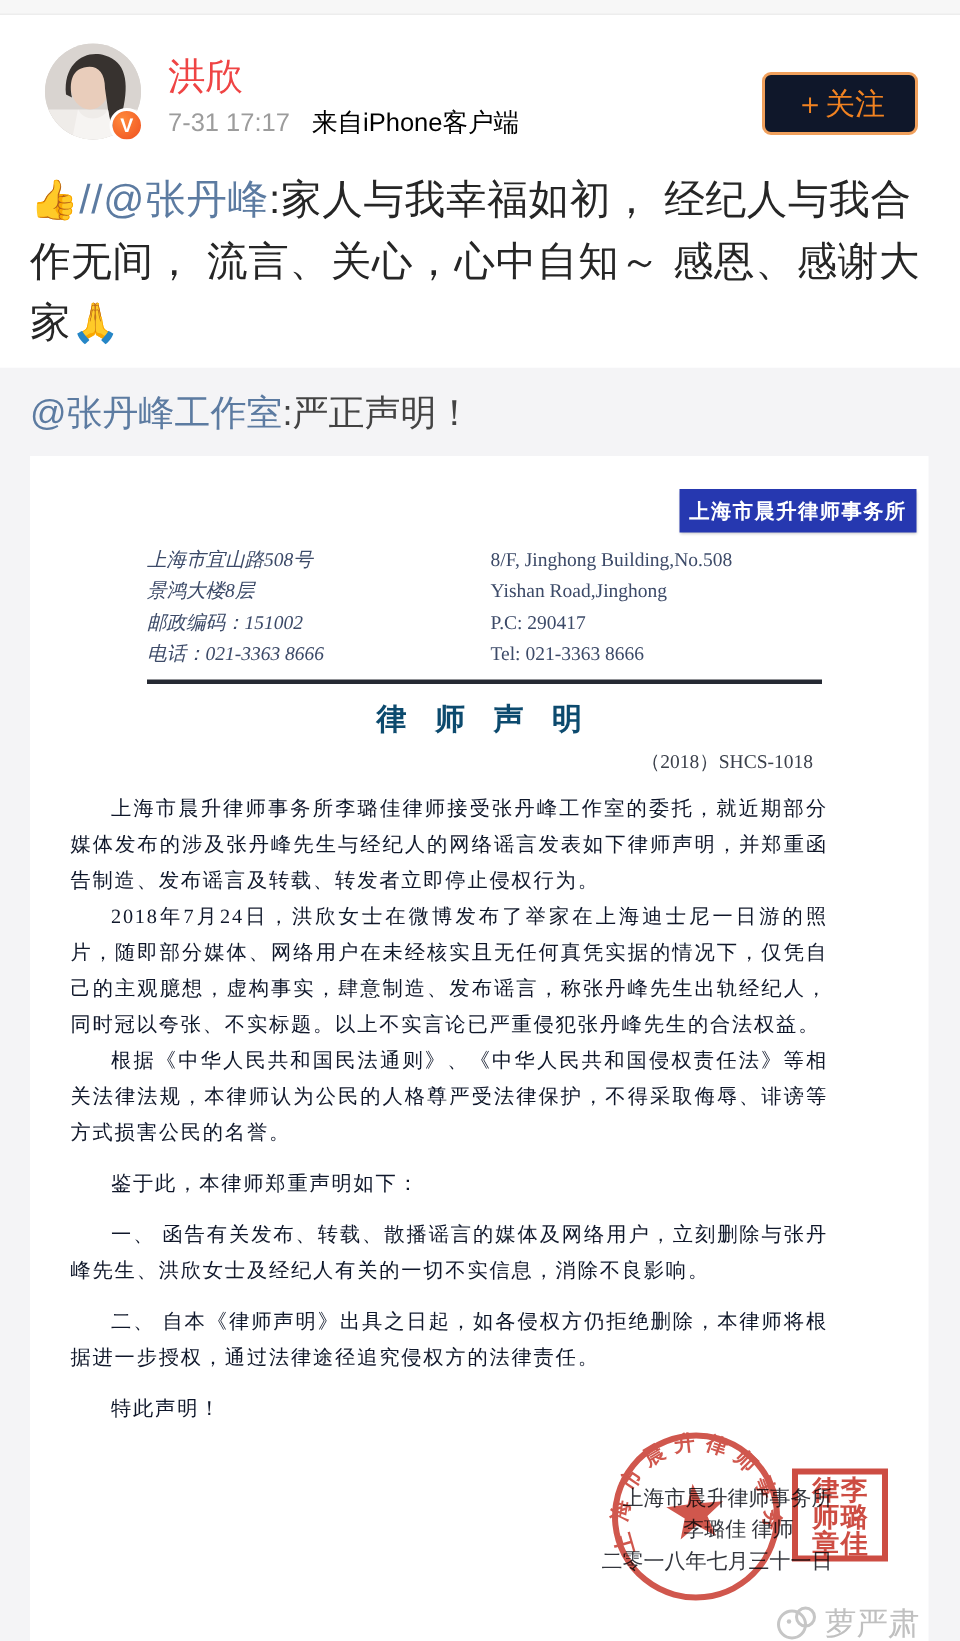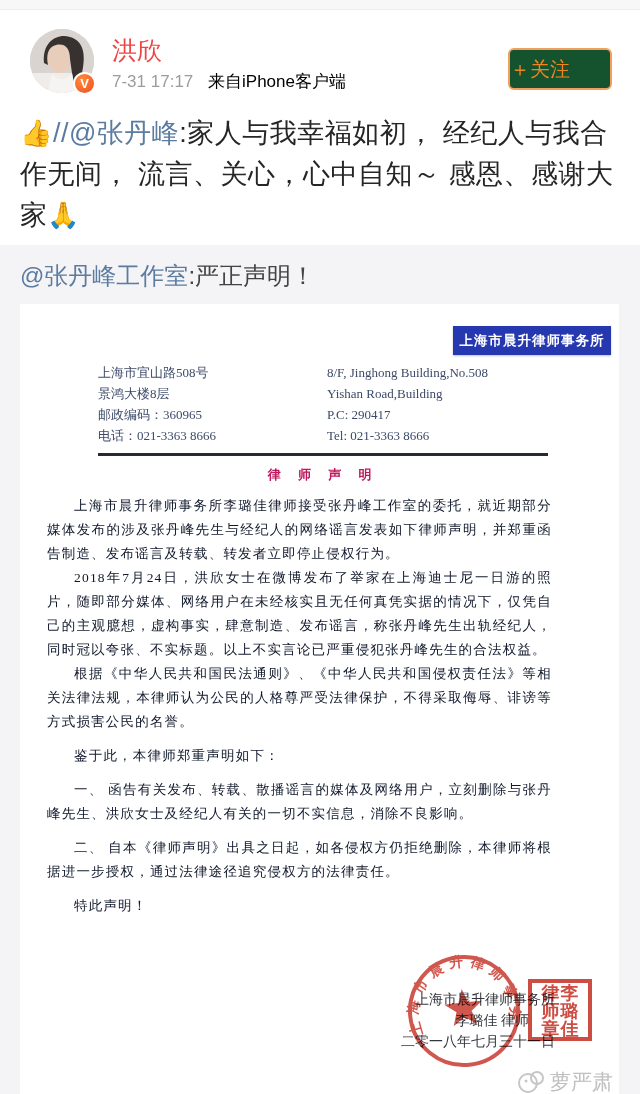--- a/index.html
+++ b/index.html
@@ -18,22 +18,22 @@
     position:absolute;right:-2px;bottom:-2px;width:23px;height:23px;border-radius:50%;
     background:radial-gradient(circle at 35% 30%,#ff8a3c,#ef4f1f);
     border:2px solid #ffffff;color:#fff;font-size:13px;font-weight:bold;
     display:flex;align-items:center;justify-content:center;box-sizing:border-box;
   }
   .username{position:absolute;left:112px;top:24px;font-size:25px;color:#ef4444;}
   .meta-line{position:absolute;left:112px;top:60px;font-size:17px;color:#9c9c9c;white-space:nowrap;}
   .meta-source{color:#000000;margin-left:10px;}
   .follow-btn{
     position:absolute;right:28px;top:38px;width:104px;height:42px;box-sizing:border-box;
-    border:2px solid #f0a05c;border-radius:6px;background:#14532d;
-    color:#f28321;font-size:20px;display:flex;align-items:center;
+    border:2px solid #f0a05c;border-radius:6px;background:#0f172a;
+    color:#f28321;font-size:20px;display:flex;align-items:center;justify-content:center;
   }
   .post-text{
     margin:8px 20px 0 20px;font-size:27px;line-height:41px;color:#262626;
     letter-spacing:0.5px;
   }
   .link-blue{color:#5c7ba1;}
   .emoji{font-size:26px;}
   
   .quoted-section{background:#f4f4f6;height:849px;box-sizing:border-box;padding-top:13px;}
   .quote-line{margin:0 20px;font-size:24px;line-height:36px;color:#434343;}
@@ -41,26 +41,26 @@
   .letter{
     position:relative;width:599px;height:794px;margin:10px 0 0 20px;background:#ffffff;
     font-family:"Liberation Serif","DejaVu Serif",serif;color:#30343c;
   }
   .firm-badge{
     position:absolute;top:22px;right:8px;width:158px;height:29px;background:#2638b0;
     color:#ffffff;font-size:13.5px;font-weight:bold;display:flex;align-items:center;
     justify-content:center;letter-spacing:1px;box-shadow:0 1px 2px rgba(0,0,0,.25);
   }
   .addresses{display:flex;padding:58px 0 0 78px;color:#3c4a68;font-size:13px;line-height:21px;}
-  .addr-col-cn{width:175px;}
+  .addr-col-cn{width:175px;font-style:italic;}
   .addr-col-en{margin-left:54px;}
   .rule{margin:7px 0 0 78px;width:450px;height:3px;background:#262a33;}
   .letter-title{
-    width:450px;margin:10px 0 0 78px;text-align:center;font-size:13px;font-weight:bold;
-    letter-spacing:7px;color:#be185d;
+    width:450px;margin:10px 0 0 78px;text-align:center;font-size:20px;font-weight:bold;
+    letter-spacing:7px;color:#0c4a6e;
   }
   .ref-no{width:450px;margin:6px 0 0 78px;text-align:right;font-size:13px;color:#3a3f4a;padding-right:6px;box-sizing:border-box;}
   .letter-body{margin:10px 0 0 27px;width:505px;font-size:13.5px;line-height:24px;letter-spacing:1.2px;text-align:justify;color:#0f172a;}
   .letter-body p{margin:0;text-indent:2em;}
   .letter-body p.spaced{margin-top:10px;}
   .letter-footer{position:absolute;left:0;top:645px;width:599px;height:149px;}
   .signature{position:absolute;right:64px;top:40px;text-align:right;font-size:14px;line-height:21px;color:#33363d;}
   .signature .sig-lawyer{padding-right:26px;}
   .round-stamp{position:absolute;left:384px;top:2px;width:120px;height:120px;opacity:.85;transform:rotate(-6deg);mix-blend-mode:multiply;}
   .square-stamp{
@@ -111,33 +111,34 @@
     <span class="link-blue">@张丹峰工作室</span><span>:严正声明！</span>
   </div>
 
   <div class="letter">
     <div class="firm-badge">上海市晨升律师事务所</div>
 
     <div class="addresses">
       <div class="addr-col-cn">
         <div>上海市宜山路508号</div>
         <div>景鸿大楼8层</div>
-        <div>邮政编码：360965</div>
+        <div>邮政编码：151002</div>
         <div>电话：021-3363 8666</div>
       </div>
       <div class="addr-col-en">
         <div>8/F, Jinghong Building,No.508</div>
-        <div>Yishan Road,Building</div>
+        <div>Yishan Road,Jinghong</div>
         <div>P.C: 290417</div>
         <div>Tel: 021-3363 8666</div>
       </div>
     </div>
 
     <div class="rule"></div>
     <div class="letter-title">律 师 声 明</div>
+    <div class="ref-no">（2018）SHCS-1018</div>
 
     <div class="letter-body">
       <p>上海市晨升律师事务所李璐佳律师接受张丹峰工作室的委托，就近期部分媒体发布的涉及张丹峰先生与经纪人的网络谣言发表如下律师声明，并郑重函告制造、发布谣言及转载、转发者立即停止侵权行为。</p>
       <p>2018年7月24日，洪欣女士在微博发布了举家在上海迪士尼一日游的照片，随即部分媒体、网络用户在未经核实且无任何真凭实据的情况下，仅凭自己的主观臆想，虚构事实，肆意制造、发布谣言，称张丹峰先生出轨经纪人，同时冠以夸张、不实标题。以上不实言论已严重侵犯张丹峰先生的合法权益。</p>
       <p>根据《中华人民共和国民法通则》、《中华人民共和国侵权责任法》等相关法律法规，本律师认为公民的人格尊严受法律保护，不得采取侮辱、诽谤等方式损害公民的名誉。</p>
       <p class="spaced">鉴于此，本律师郑重声明如下：</p>
       <p class="spaced">一、 函告有关发布、转载、散播谣言的媒体及网络用户，立刻删除与张丹峰先生、洪欣女士及经纪人有关的一切不实信息，消除不良影响。</p>
       <p class="spaced">二、 自本《律师声明》出具之日起，如各侵权方仍拒绝删除，本律师将根据进一步授权，通过法律途径追究侵权方的法律责任。</p>
       <p class="spaced">特此声明！</p>
     </div>

